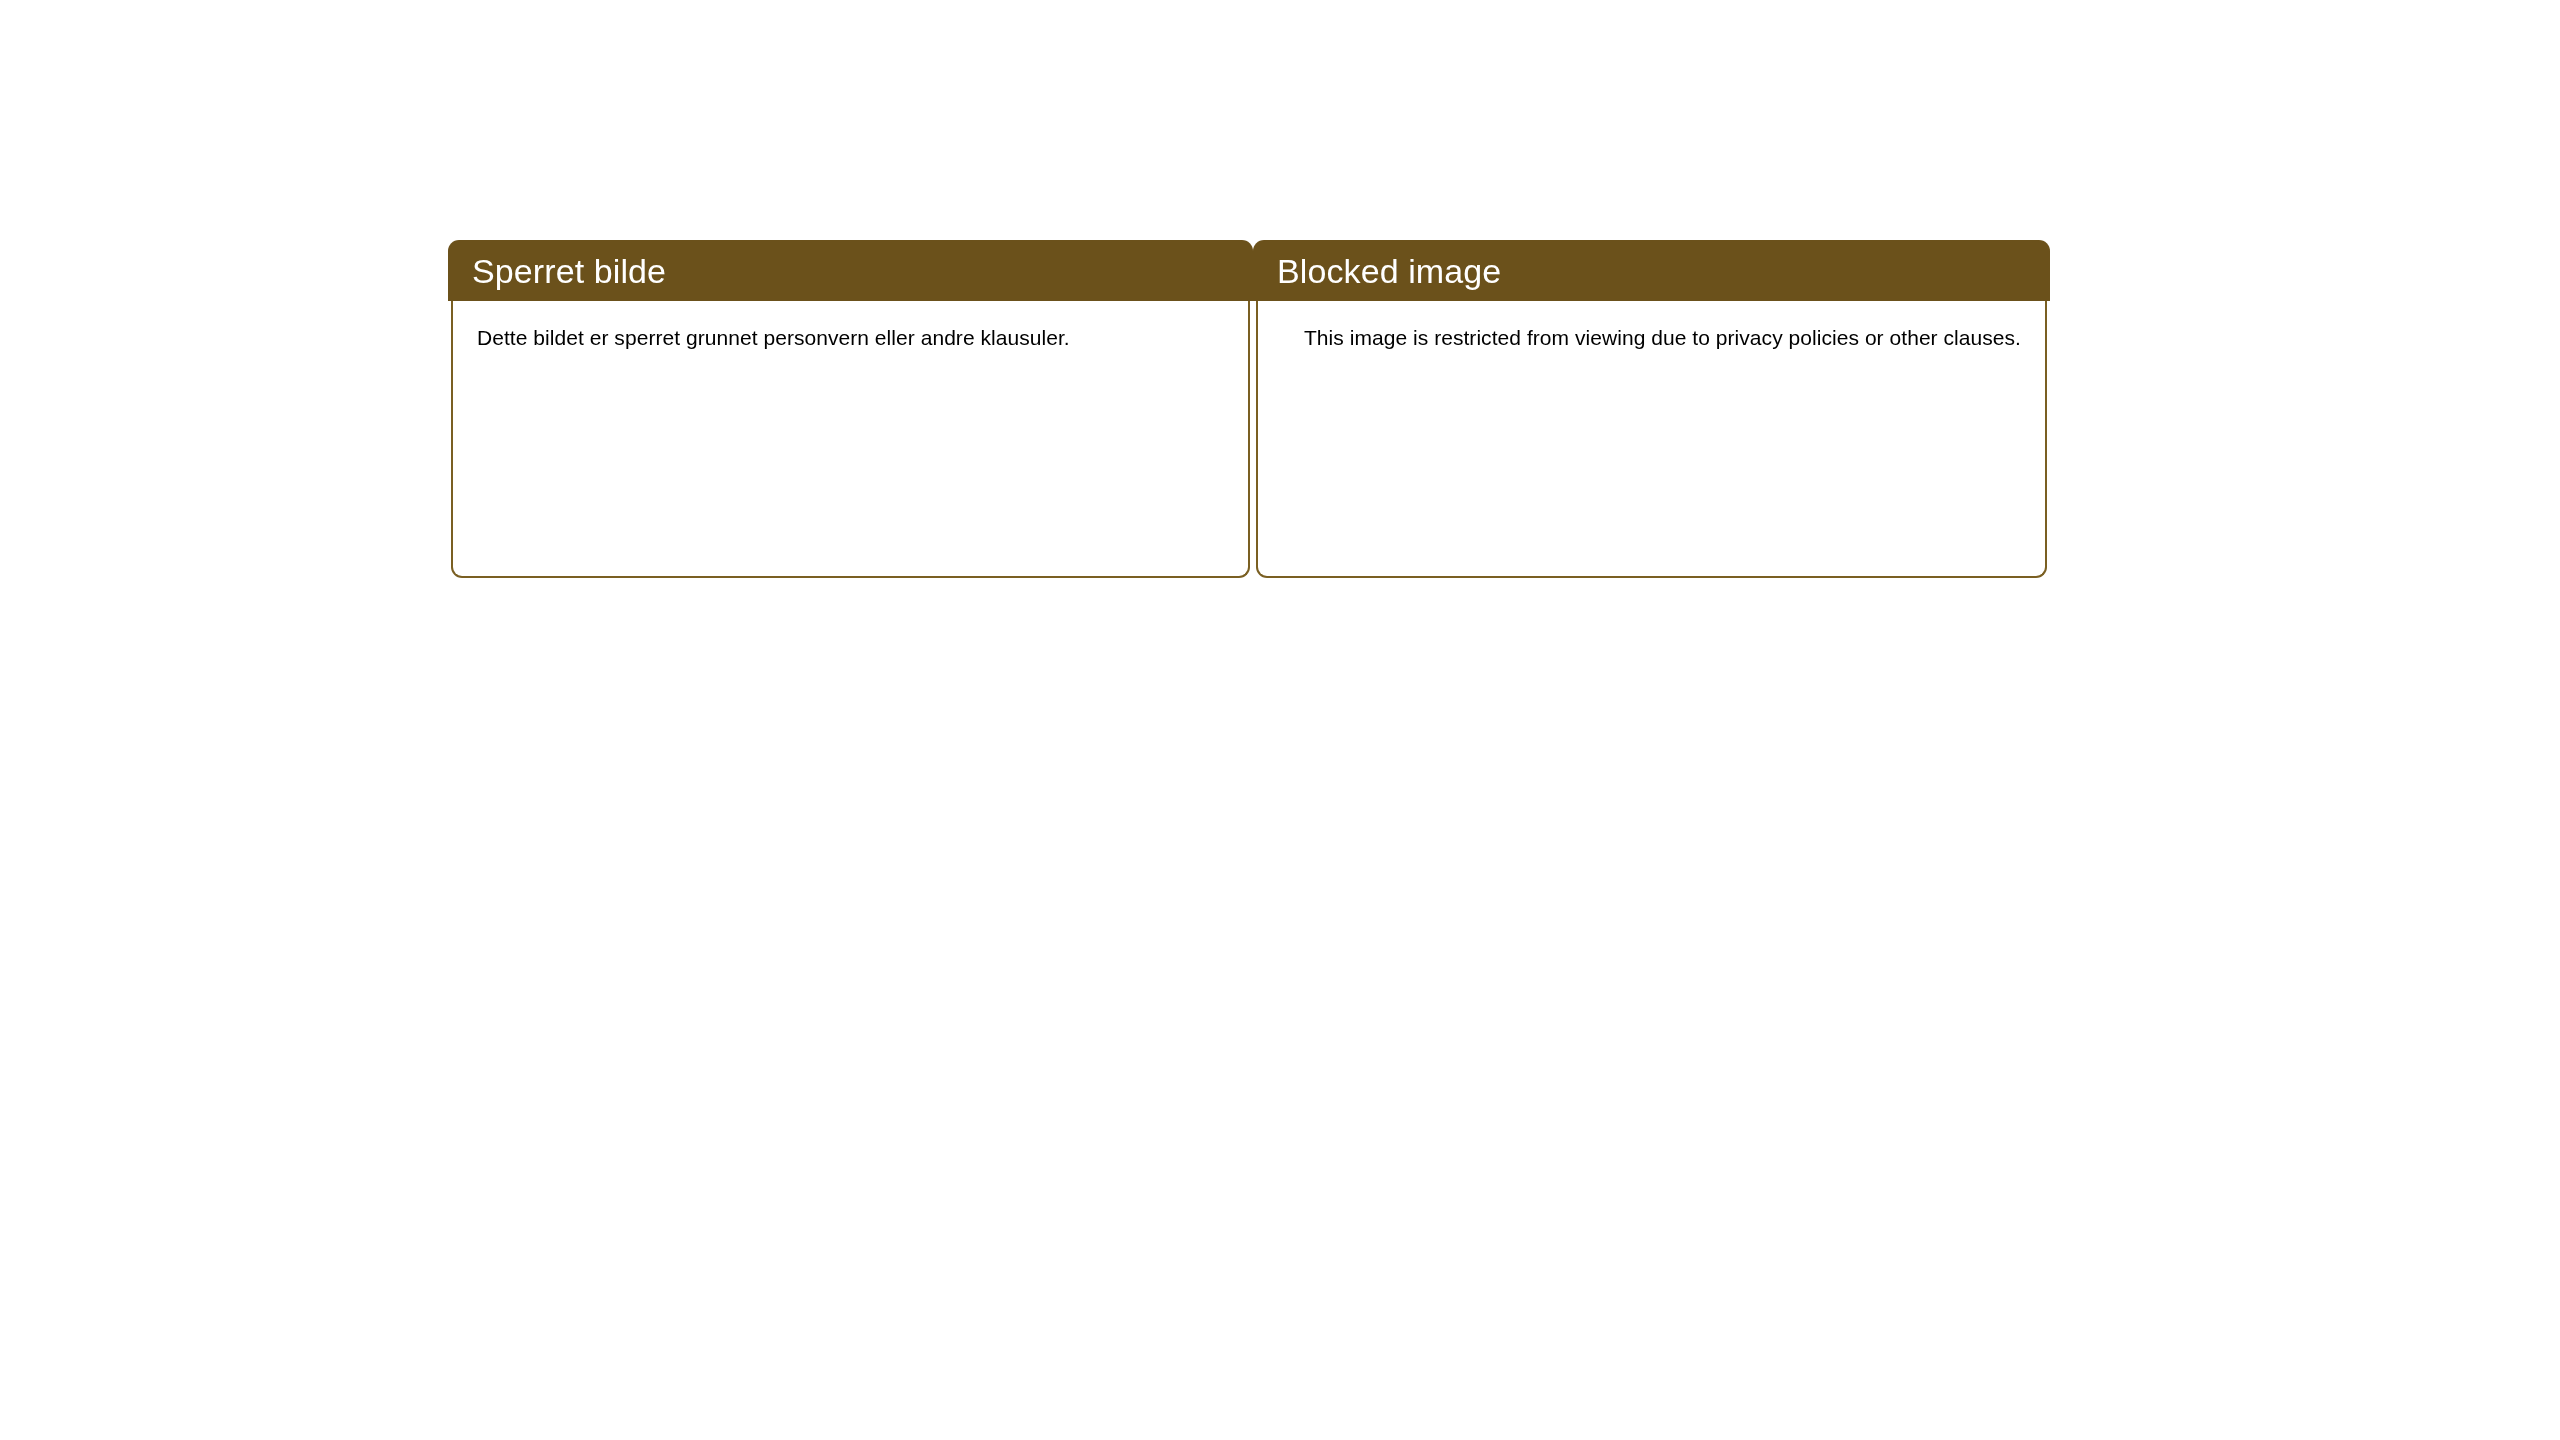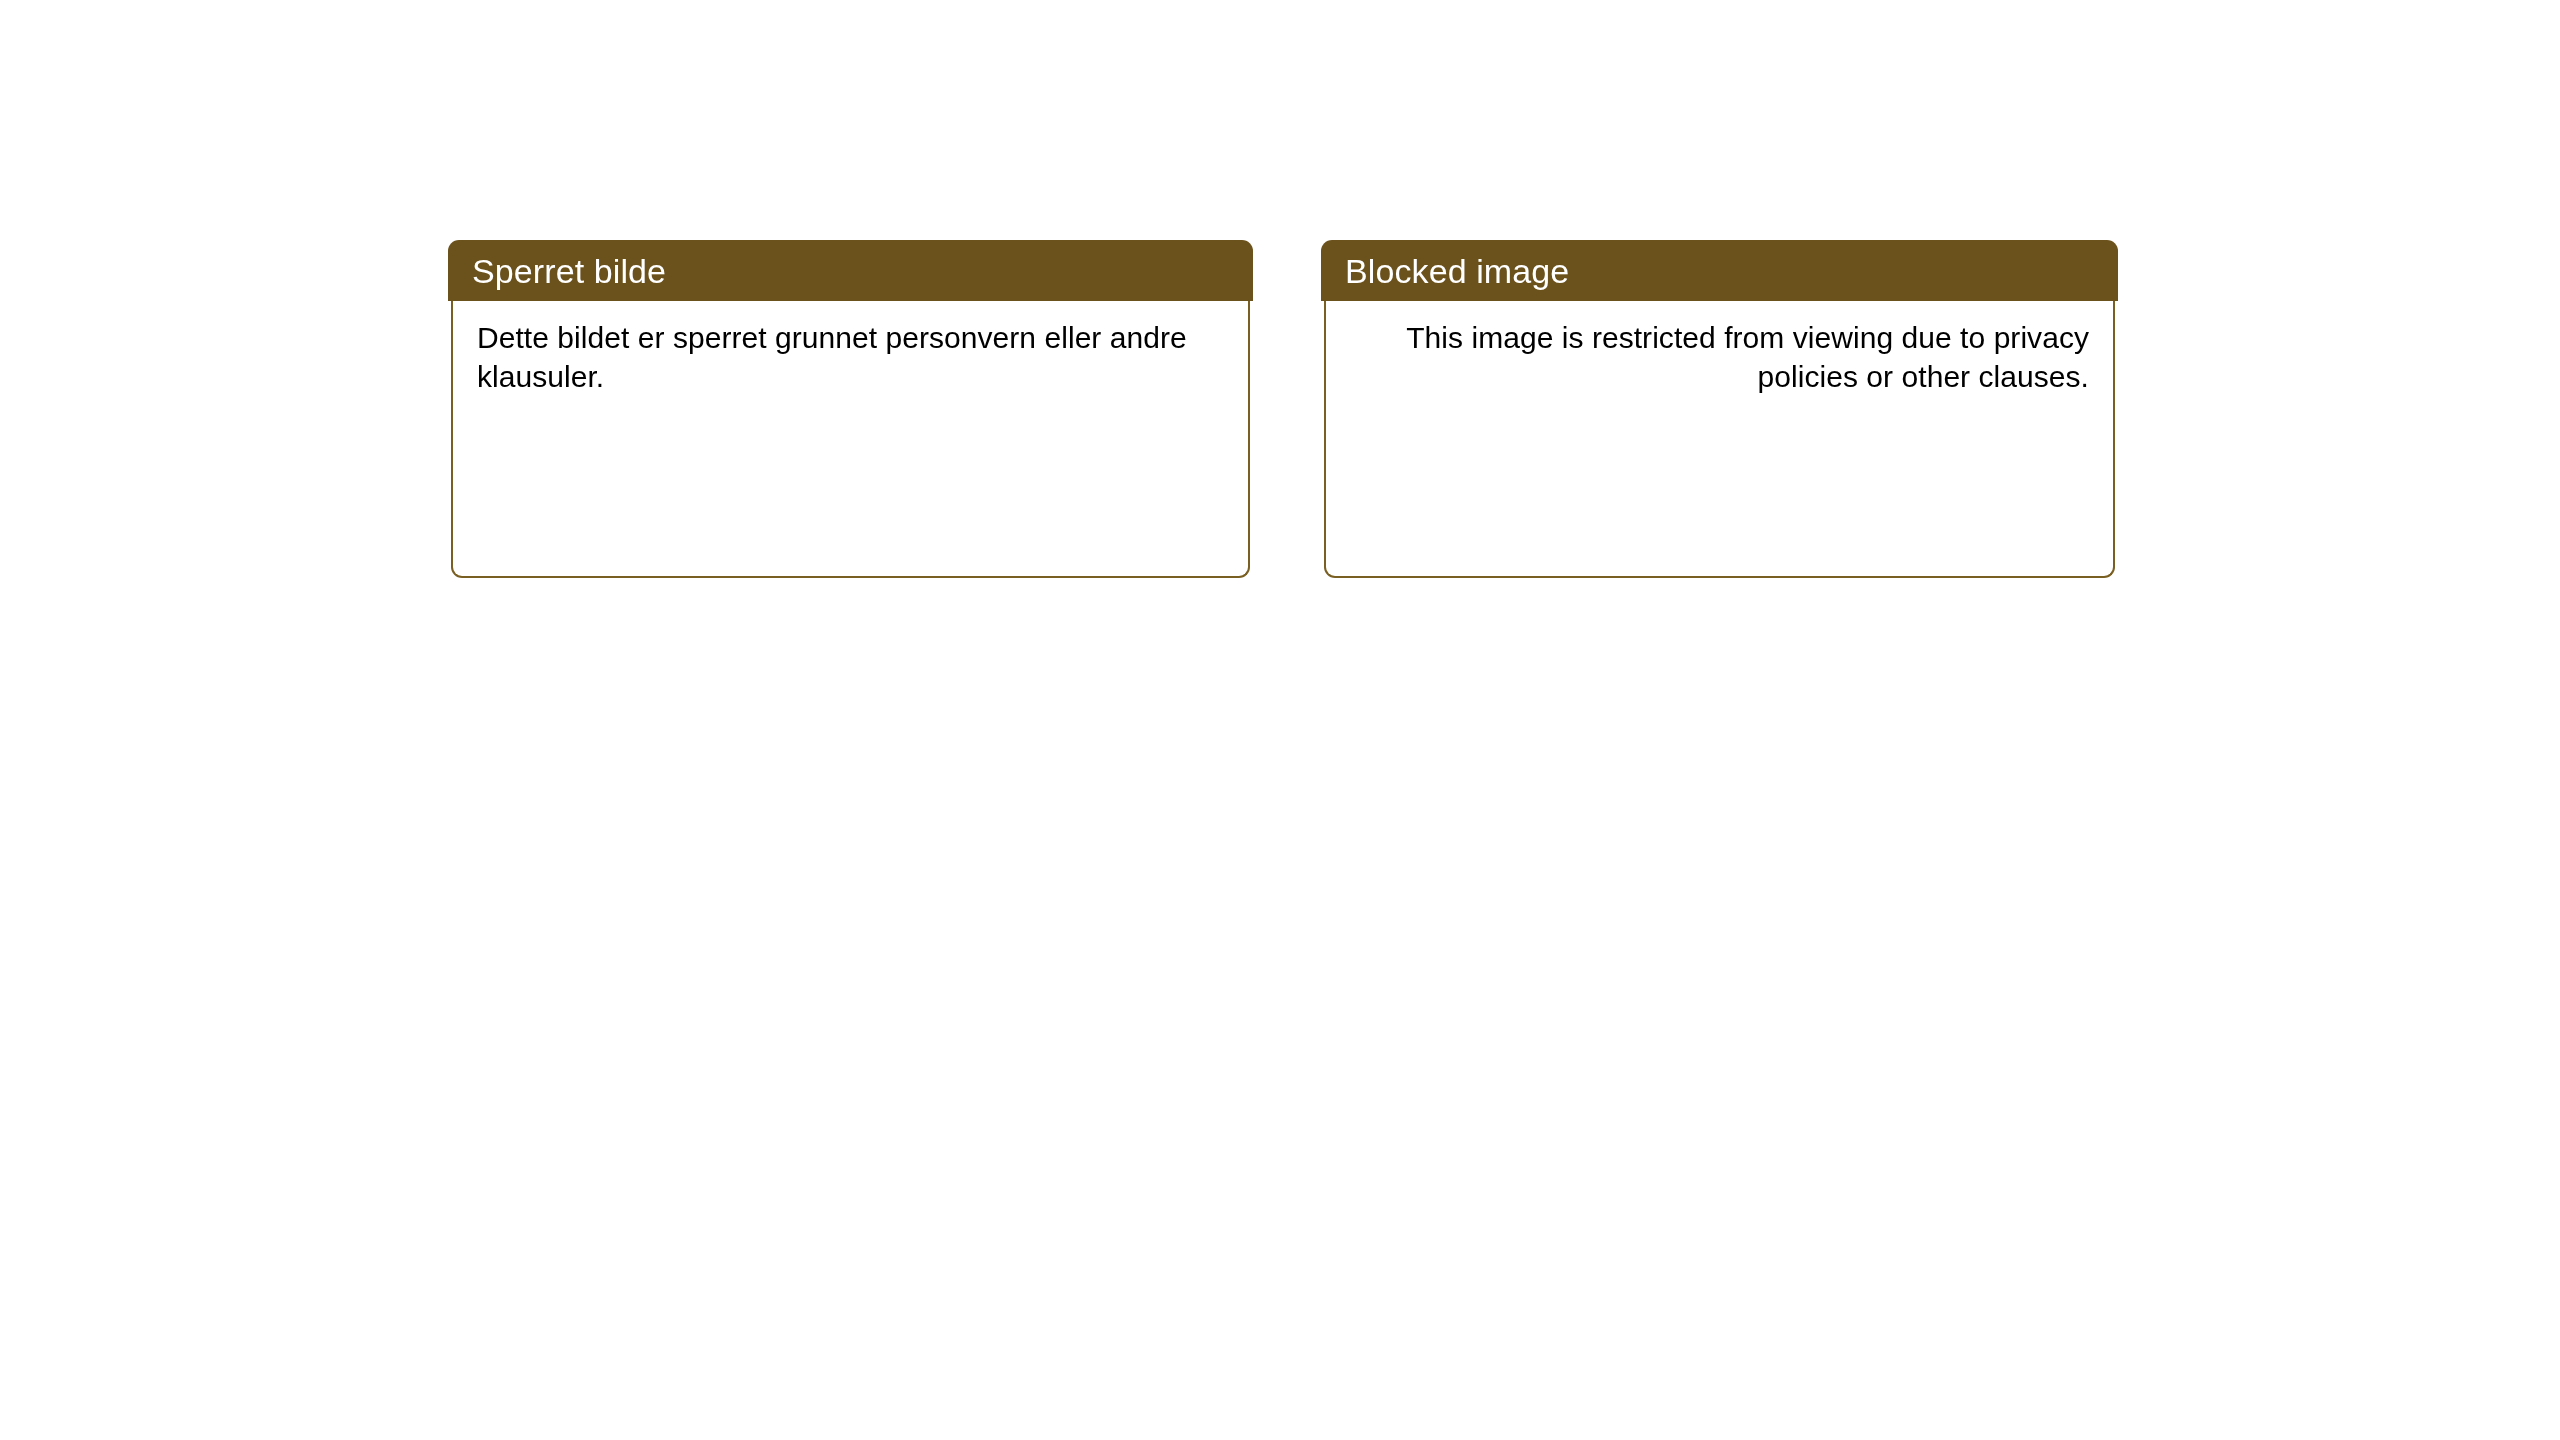--- a/index.html
+++ b/index.html
@@ -16,21 +16,20 @@
     -webkit-font-smoothing: antialiased;
   }
 
   #panel-stage {
     position: absolute;
     left: 448px;
     top: 240px;
     display: flex;
     flex-direction: row;
     align-items: flex-start;
-    gap: 68px;
   }
 
   .notice-panel {
     position: relative;
     display: flex;
     flex-direction: column;
     background: #ffffff;
   }
 
   .notice-panel.is-left  { width: 805px; }
@@ -68,21 +67,21 @@
     border-radius: 0 0 11px 11px;
     margin: 0 3px;
     padding: 17px 24px 34px 24px;
     min-height: 277px;
     z-index: 1;
   }
 
   .panel-paragraph {
     margin: 0;
     color: #000000;
-    font-size: 30px;
+    font-size: 21px;
     line-height: 39px;
     font-weight: 400;
     letter-spacing: 0.05px;
   }
 
   .paragraph-gap { height: 39px; }
 </style>
 </head>
 <body>
 

